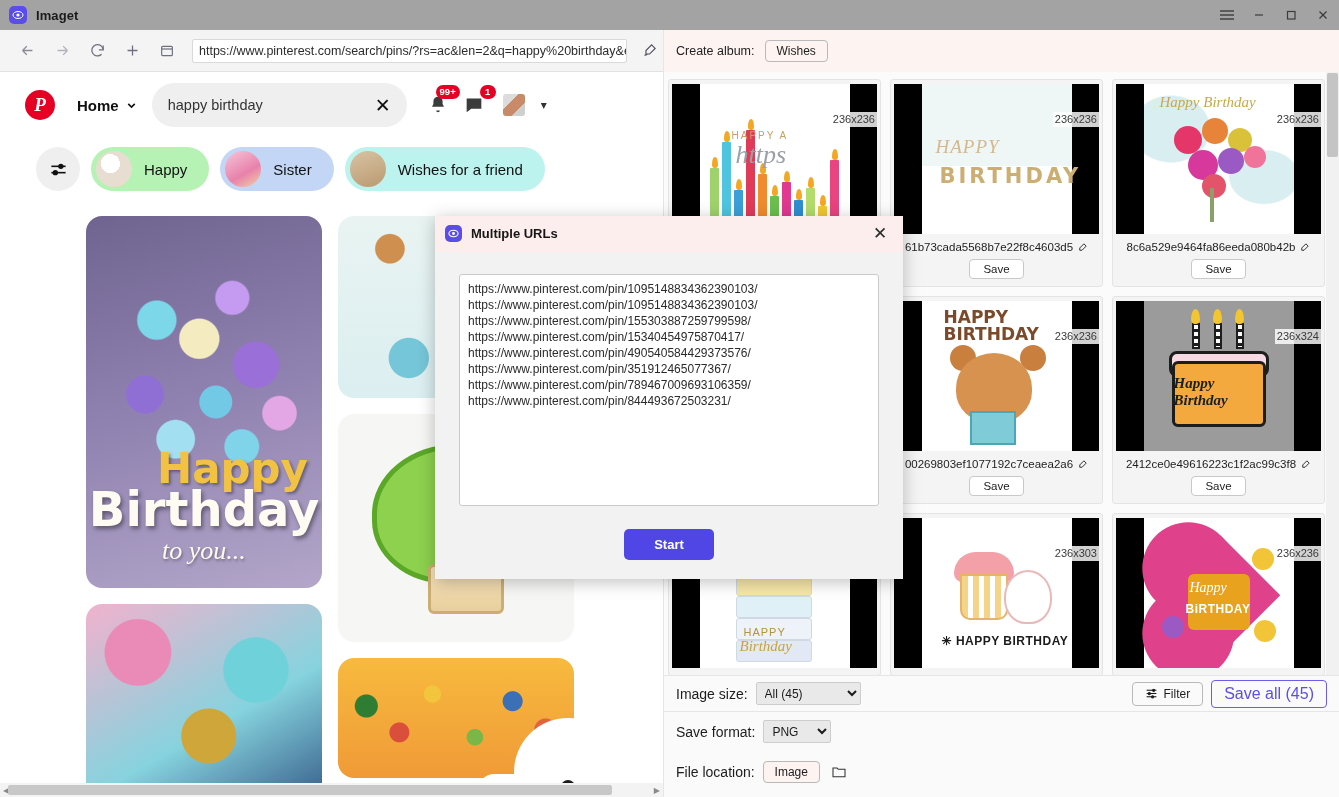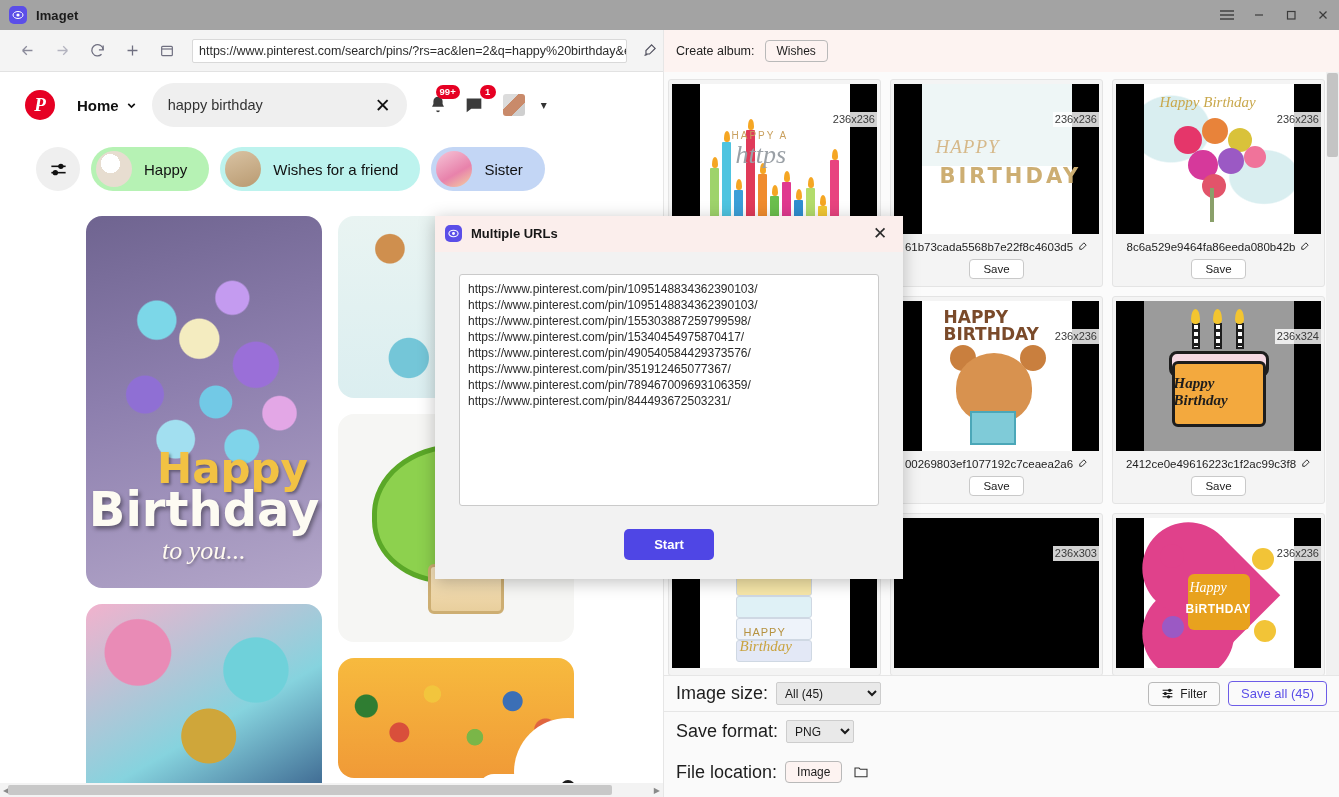--- a/index.html
+++ b/index.html
@@ -322,21 +322,21 @@
   .sizebadge {
     position: absolute; right: 0; top: 0; font-size: 11px; color: #3a3a3a;
     background: rgba(255,255,255,.82); padding: 0 2px; line-height: 15px;
     z-index: 3;
     margin-top: 28px;
   }
   .card-name {
     margin-top: 7px; font-size: 11.5px; color: #1d1d1d;
     width: 197px; text-align: center; white-space: nowrap;
     overflow: hidden; text-overflow: clip;
-    display: flex; align-items: flex-start; justify-content: center; gap: 4px;
+    display: flex; align-items: flex-end; justify-content: center; gap: 4px;
   }
   .pencil { flex: none; color: #222; }
   .save-btn {
     margin-top: 6px; border: 1px solid #c9c9c9; background: #fff;
     border-radius: 4px; font-size: 11.5px; padding: 3px 13px;
     cursor: pointer; color: #1b1b1b;
     font-family: "Liberation Sans", sans-serif;
   }
 
   
@@ -485,36 +485,36 @@
   .heartfl .htx2 {
     position: absolute; left: 42px; top: 84px; z-index: 4; font-size: 12px;
     color: #fff; font-weight: bold; letter-spacing: .5px;
   }
 
   
   .size-row {
     height: 36px; display: flex; align-items: center; padding: 0 12px;
     border-top: 1px solid #e6e6e6; background: #fafafa; gap: 8px;
   }
-  .lbl { font-size: 18px; color: #1d1d1d; }
+  .lbl { font-size: 14px; color: #1d1d1d; }
   select.sel {
     height: 23px; background: #e9e9e9; border: 1px solid #cdcdcd;
     border-radius: 2px; font-size: 12px; color: #1b1b1b; padding: 0 4px;
     font-family: "Liberation Sans", sans-serif;
   }
   .right-btns { margin-left: auto; display: flex; align-items: center; gap: 8px; }
   .btn-filter {
     border: 1px solid #b9b9b9; background: #fafafa; border-radius: 4px;
     font-size: 12px; padding: 4px 12px; cursor: pointer; color: #1d1d1d;
     display: flex; align-items: center; gap: 6px;
     font-family: "Liberation Sans", sans-serif;
   }
   .btn-saveall {
     border: 1px solid #6d5ce7; background: #fafafa; border-radius: 4px;
-    font-size: 13px; padding: 4px 12px; cursor: pointer; color: #5b4ee8;
+    font-size: 16px; padding: 4px 12px; cursor: pointer; color: #5b4ee8;
     font-family: "Liberation Sans", sans-serif;
   }
   .fmt-row {
     height: 40px; display: flex; align-items: center; padding: 0 12px;
     border-top: 1px solid #e6e6e6; gap: 8px; background: #fafafa;
   }
   .loc-row {
     height: 42px; display: flex; align-items: center; padding: 0 12px;
     gap: 8px; background: #fafafa;
   }
@@ -690,27 +690,27 @@
             <line x1="3" y1="8" x2="21" y2="8"></line>
               <circle cx="15" cy="8" r="2.4" fill="#111"></circle>
             <line x1="3" y1="16" x2="21" y2="16"></line>
               <circle cx="8" cy="16" r="2.4" fill="#111"></circle>
           </svg>
         </div>
         <div class="chip c1">
           <div class="thumb"></div>
           <span>Happy</span>
         </div>
+        <div class="chip c3">
+          <div class="thumb"></div>
+          <span>Sister</span>
+        </div>
         <div class="chip c2">
           <div class="thumb"></div>
           <span>Wishes for a friend</span>
-        </div>
-        <div class="chip c3">
-          <div class="thumb"></div>
-          <span>Sister</span>
         </div>
       </div>
     </div>
 
     <div class="masonry">
       <div class="mcol" style="width:236px;margin-left:72px">
         <div class="pin">
           <div class="pin-hearts">
             <div class="t1">Happy</div>
             <div class="t2">Birthday</div>
@@ -906,20 +906,26 @@
               <span class="tx">HAPPY</span>
               <span class="tx2">Birthday</span>
             </div>
           </div>
 
         </div>
 
         <div class="card">
           <div class="thumbbox">
             <span class="sizebadge"><span>236x303</span></span>
+            <div class="art catcup">
+              <span class="frost"></span>
+              <span class="cup"></span>
+              <span class="cat"></span>
+              <span class="hbx">✳ HAPPY BIRTHDAY</span>
+            </div>
           </div>
 
         </div>
 
         <div class="card">
           <div class="thumbbox">
             <span class="sizebadge"><span>236x236</span></span>
             <div class="art heartfl">
               <span class="hrt"></span>
               <span class="inner"></span>

